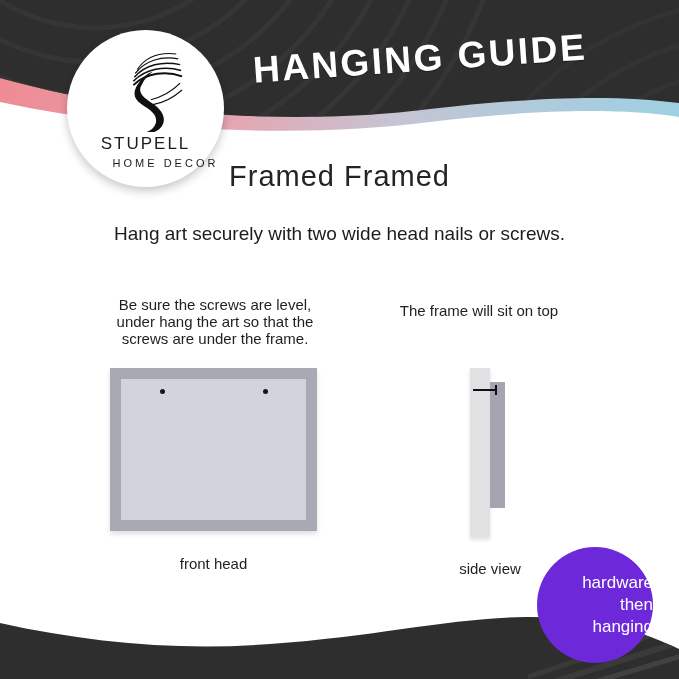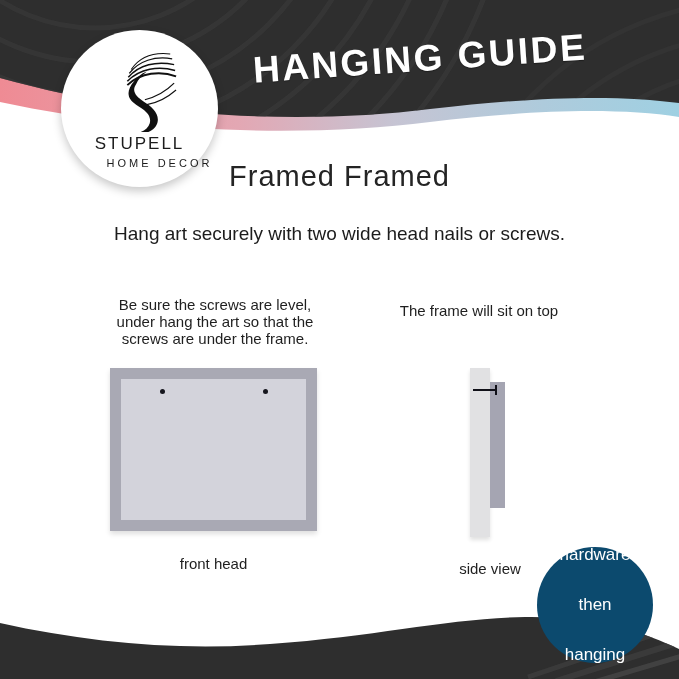--- a/index.html
+++ b/index.html
@@ -10,21 +10,21 @@
   svg{display:block;}
   
   .header-svg{position:absolute;top:0;left:0;}
   .page-title{
     position:absolute;left:228px;top:38px;width:384px;text-align:center;
     font-size:37px;font-weight:700;letter-spacing:2.5px;color:#ffffff;
     transform:rotate(-4deg);white-space:nowrap;
     text-shadow:0 1px 1px rgba(0,0,0,.35);
   }
   .brand-logo{
-    position:absolute;left:61px;top:30px;width:157px;height:157px;border-radius:50%;
+    position:absolute;left:67px;top:30px;width:157px;height:157px;border-radius:50%;
     background:#ffffff;box-shadow:0 4px 10px rgba(0,0,0,.22);
     display:flex;flex-direction:column;align-items:center;
   }
   .brand-logo .swirl{margin-top:18px;}
   .brand-name{font-size:17px;letter-spacing:2px;color:#1c1c1c;margin-top:2px;}
   .brand-sub{font-size:11px;letter-spacing:3px;color:#1c1c1c;margin-top:3px;padding-left:40px;}
   
   .product-heading{
     position:absolute;left:0;top:160px;width:679px;text-align:center;
     font-size:29px;font-weight:300;letter-spacing:1px;color:#242424;
@@ -49,23 +49,22 @@
   .label-front{left:110px;top:555px;width:207px;}
   .label-side{left:420px;top:560px;width:140px;}
   
   .side-wall{position:absolute;left:470px;top:368px;width:20px;height:169px;background:#e1e1e3;box-shadow:0 3px 4px rgba(0,0,0,.12);}
   .side-frame{position:absolute;left:490px;top:382px;width:15px;height:126px;background:#a5a5b2;}
   .side-nail-shaft{position:absolute;left:473px;top:389px;width:24px;height:2px;background:#101018;}
   .side-nail-head{position:absolute;left:495px;top:385px;width:2px;height:10px;background:#101018;}
   
   .badge{
     position:absolute;left:537px;top:547px;width:116px;height:116px;border-radius:50%;
-    background:#0c4a6e;display:flex;flex-direction:column;align-items:center;justify-content:center;
+    background:#6d28d9;display:flex;flex-direction:column;align-items:flex-end;justify-content:center;
     z-index:5;
-    gap:28px;
   }
   .badge div{color:#ffffff;font-size:17px;line-height:22px;}
   
   .footer-svg{position:absolute;left:0;bottom:0;}
 </style>
 </head>
 <body>
 
 <div class="canvas">
 

